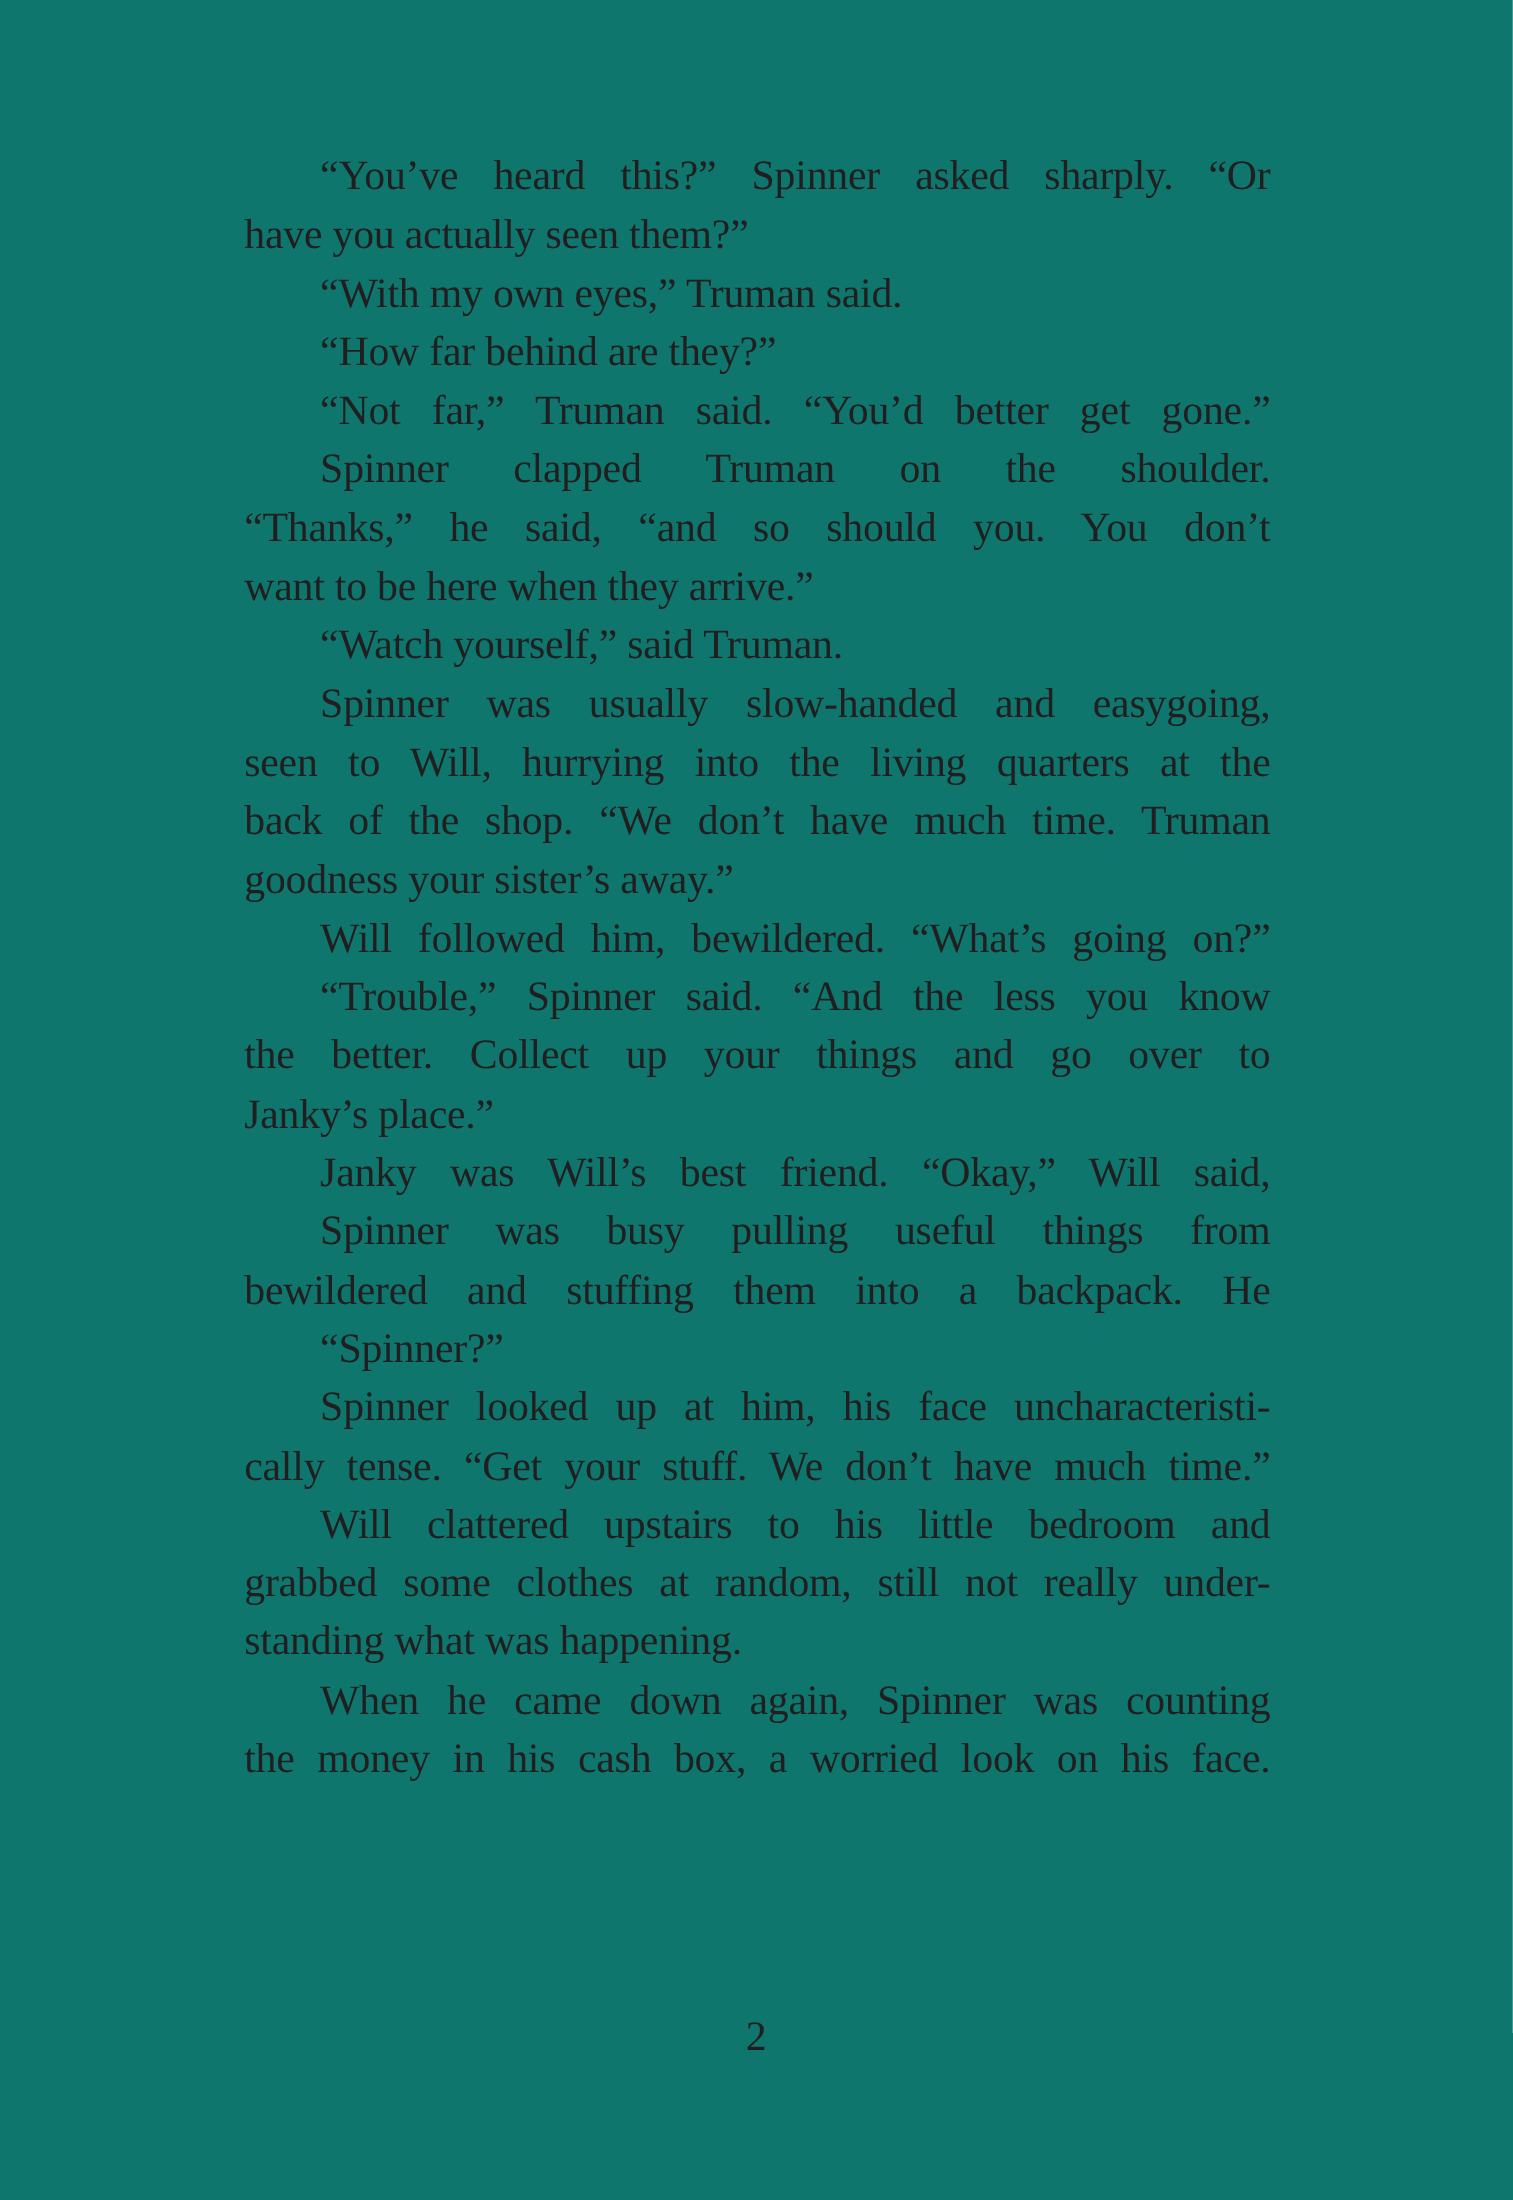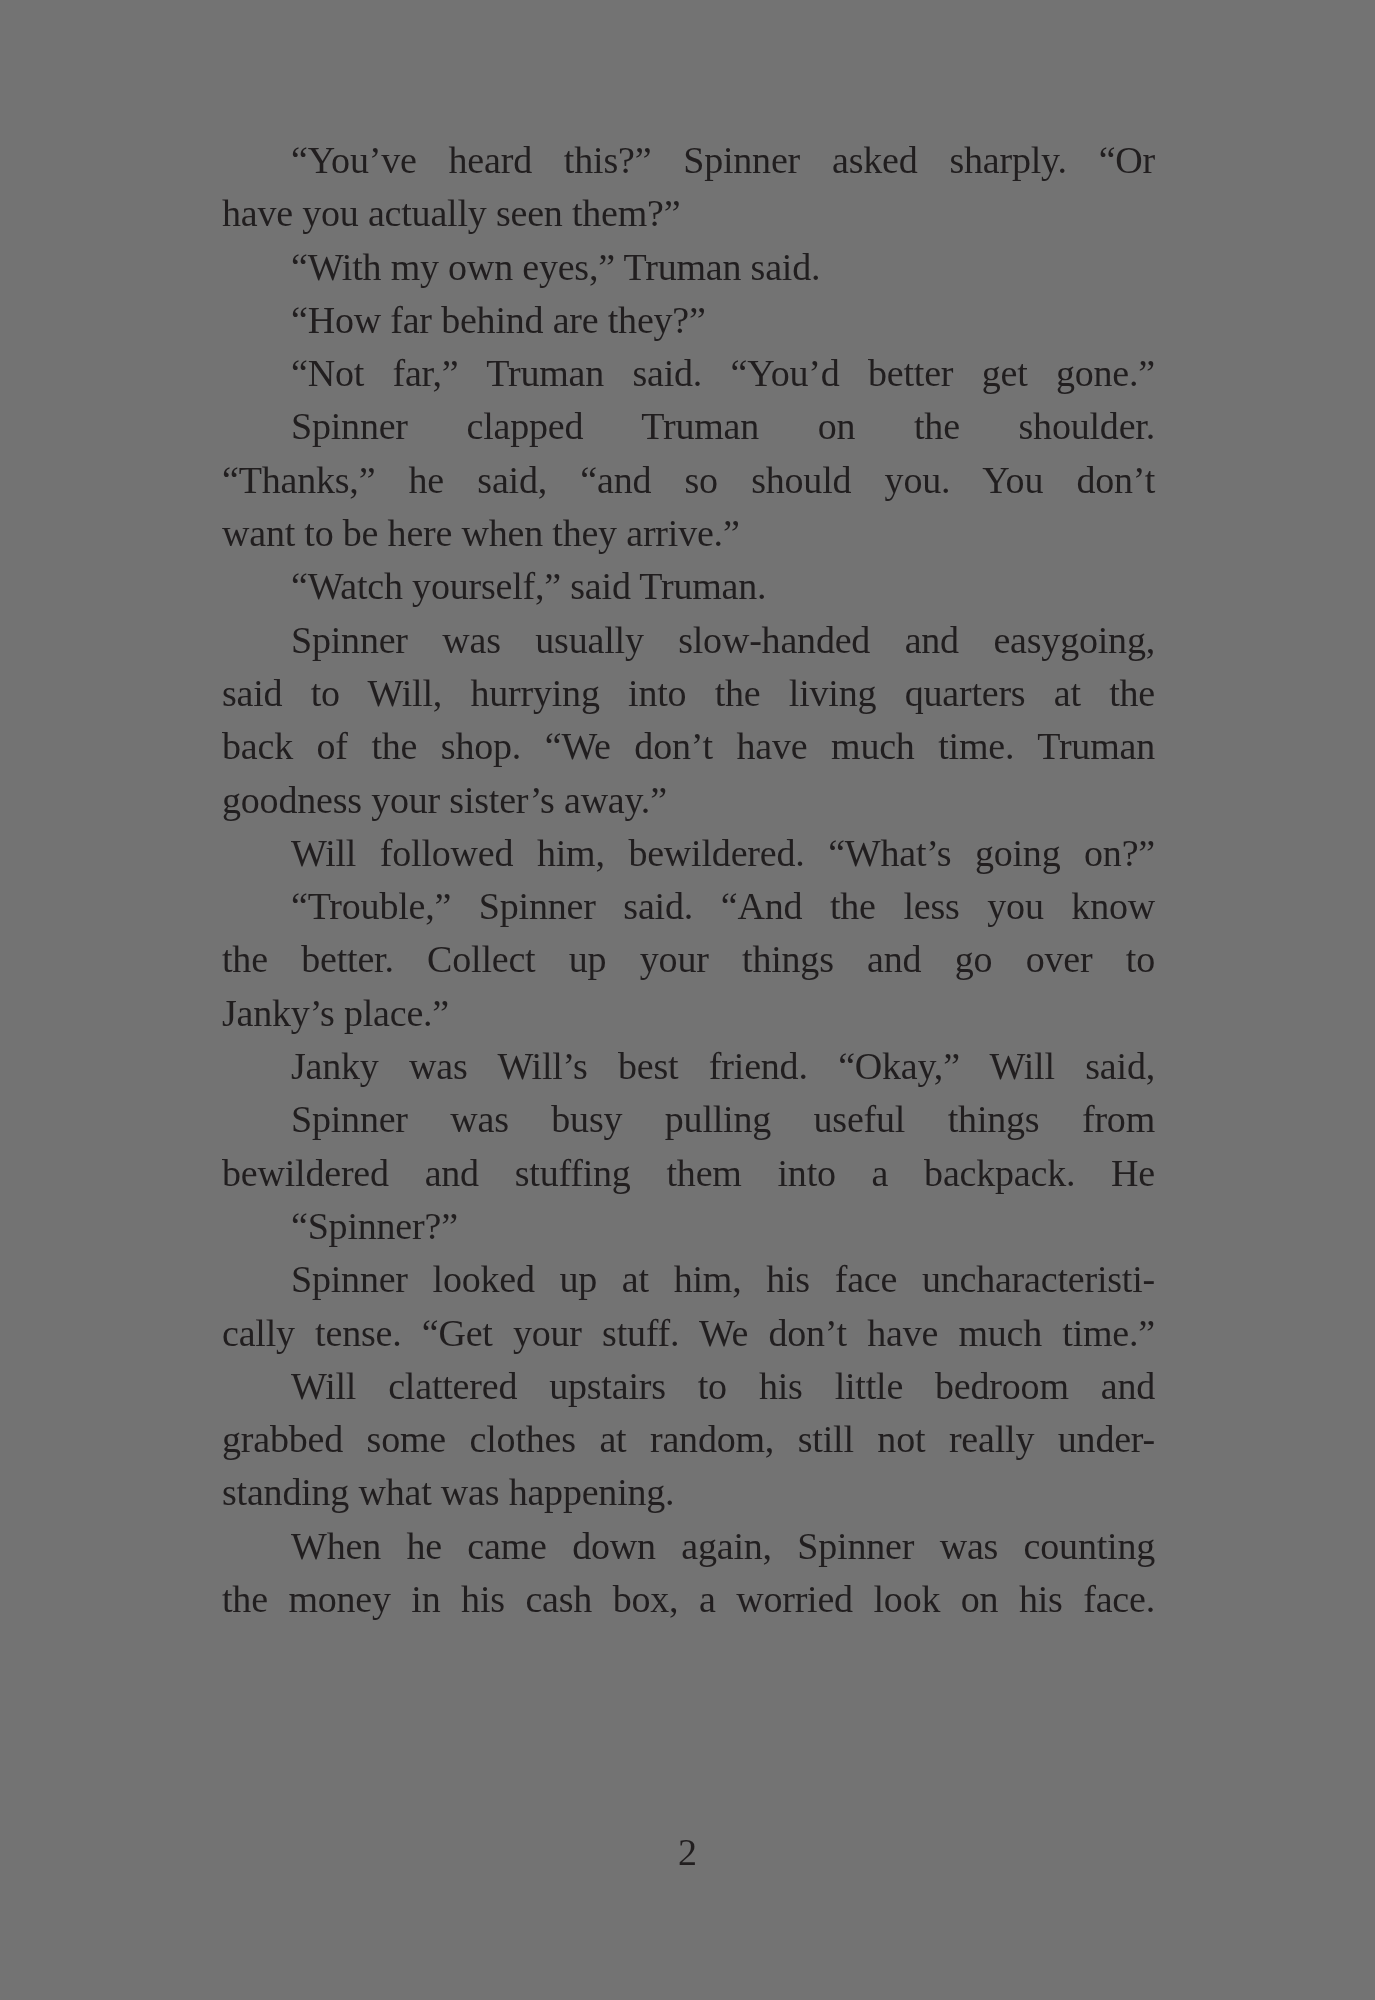--- a/index.html
+++ b/index.html
@@ -8,21 +8,21 @@
   }
   body {
     width: 1375px;
     height: 2000px;
     background: #ffffff;
   }
   .page {
     position: relative;
     width: 1375px;
     height: 2000px;
-    background: #737373;
+    background: #0f766e;
     color: #211e1f;
     font-family: "Liberation Serif", serif;
     overflow: hidden;
   }
   .text-block {
     position: absolute;
     left: 222px;
     top: 134px;
     width: 933px;
     font-size: 38px;
@@ -61,21 +61,21 @@
     <div class="line in j">“You’ve heard this?” Spinner asked sharply. “Or</div>
     <div class="line">have you actually seen them?”</div>
     <div class="line in">“With my own eyes,” Truman said.</div>
     <div class="line in">“How far behind are they?”</div>
     <div class="line in j">“Not far,” Truman said. “You’d better get gone.”</div>
     <div class="line in j">Spinner clapped Truman on the shoulder.</div>
     <div class="line j">“Thanks,” he said, “and so should you. You don’t</div>
     <div class="line">want to be here when they arrive.”</div>
     <div class="line in">“Watch yourself,” said Truman.</div>
     <div class="line in j">Spinner was usually slow-handed and easygoing,</div>
-    <div class="line j">said to Will, hurrying into the living quarters at the</div>
+    <div class="line j">seen to Will, hurrying into the living quarters at the</div>
     <div class="line j">back of the shop. “We don’t have much time. Truman</div>
     <div class="line">goodness your sister’s away.”</div>
     <div class="line in j">Will followed him, bewildered. “What’s going on?”</div>
     <div class="line in j">“Trouble,” Spinner said. “And the less you know</div>
     <div class="line j">the better. Collect up your things and go over to</div>
     <div class="line">Janky’s place.”</div>
     <div class="line in j">Janky was Will’s best friend. “Okay,” Will said,</div>
     <div class="line in j">Spinner was busy pulling useful things from</div>
     <div class="line j">bewildered and stuffing them into a backpack. He</div>
     <div class="line in">“Spinner?”</div>

